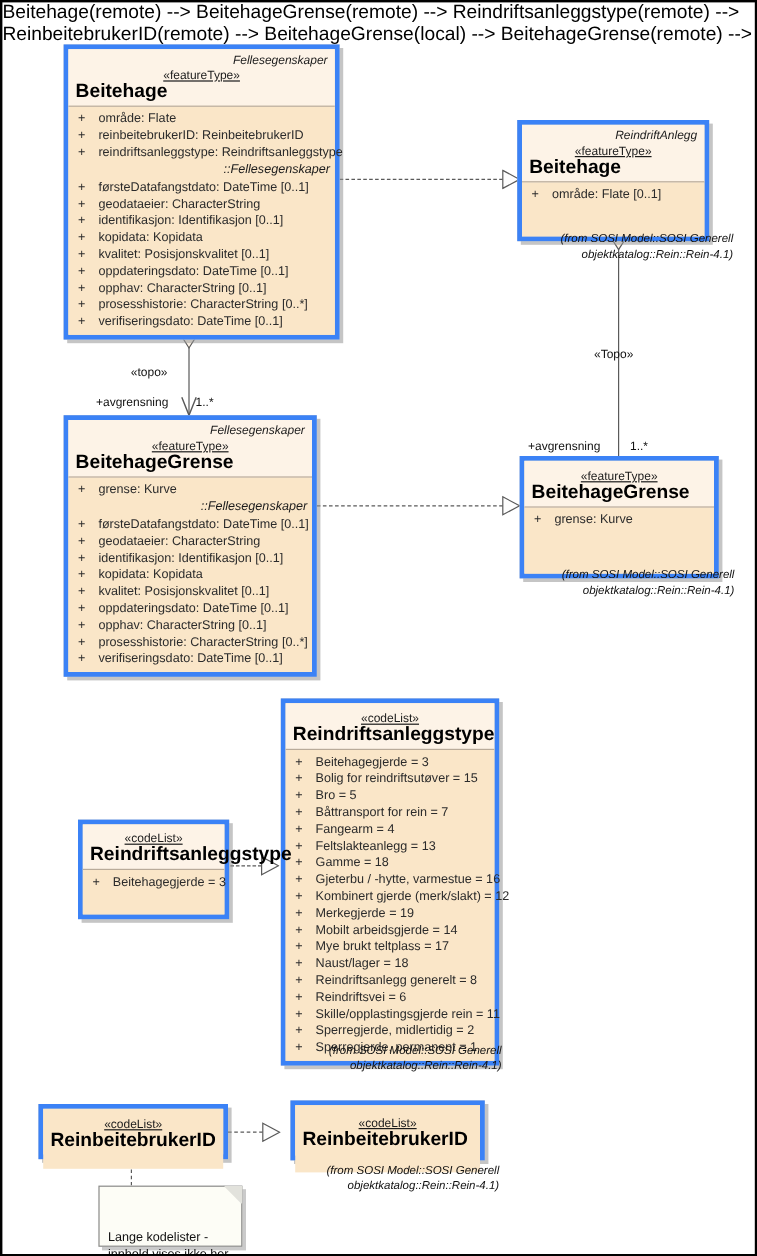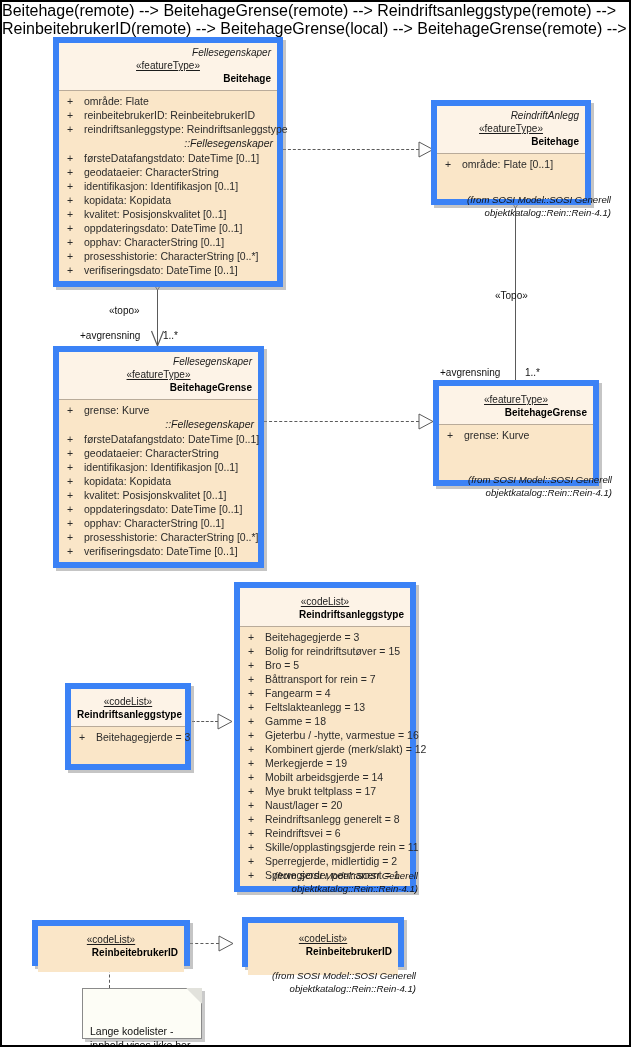--- a/index.html
+++ b/index.html
@@ -40,21 +40,21 @@
     content:"";
     position:absolute; left:-4px; top:-4px;
     width:30px; height:2px; background:#000;
     transform:rotate(46deg); transform-origin:left top;
   }
 
   
   .uml{
     position:absolute;
     box-sizing:border-box;
-    border:6px solid #3b82f6;
+    border:4px solid #3b82f6;
     background:#fae6c8;
     box-shadow:3px 3px 0 0 rgba(150,150,150,0.55);
     font-size:10.5px;
     color:#2b2b2b;
   }
   .uml .hdr{
     background:#fdf3e7;
     border-bottom:1px solid #b9ab9a;
     padding:3px 6px 5px 6px;
     position:relative;
@@ -68,23 +68,23 @@
     line-height:13px;
   }
   .uml .stereo{
     text-align:center;
     font-size:10px;
     line-height:13px;
     color:#1b1b1b;
     text-decoration:underline;
   }
   .uml .cname{
-    text-align:right;
+    text-align:left;
     font-weight:bold;
-    font-size:10px;
+    font-size:16px;
     line-height:13px;
     color:#000;
   }
   .uml .compart{
     padding:3px 4px 4px 4px;
     background:#fae6c8;
   }
   .attr{
     display:flex;
     line-height:14px;
@@ -411,21 +411,21 @@
         <div class="attr">
           <span class="vis">+</span>
           <span class="txt">Mobilt arbeidsgjerde = 14</span>
         </div>
         <div class="attr">
           <span class="vis">+</span>
           <span class="txt">Mye brukt teltplass = 17</span>
         </div>
         <div class="attr">
           <span class="vis">+</span>
-          <span class="txt">Naust/lager = 20</span>
+          <span class="txt">Naust/lager = 18</span>
         </div>
         <div class="attr">
           <span class="vis">+</span>
           <span class="txt">Reindriftsanlegg generelt = 8</span>
         </div>
         <div class="attr">
           <span class="vis">+</span>
           <span class="txt">Reindriftsvei = 6</span>
         </div>
         <div class="attr">

